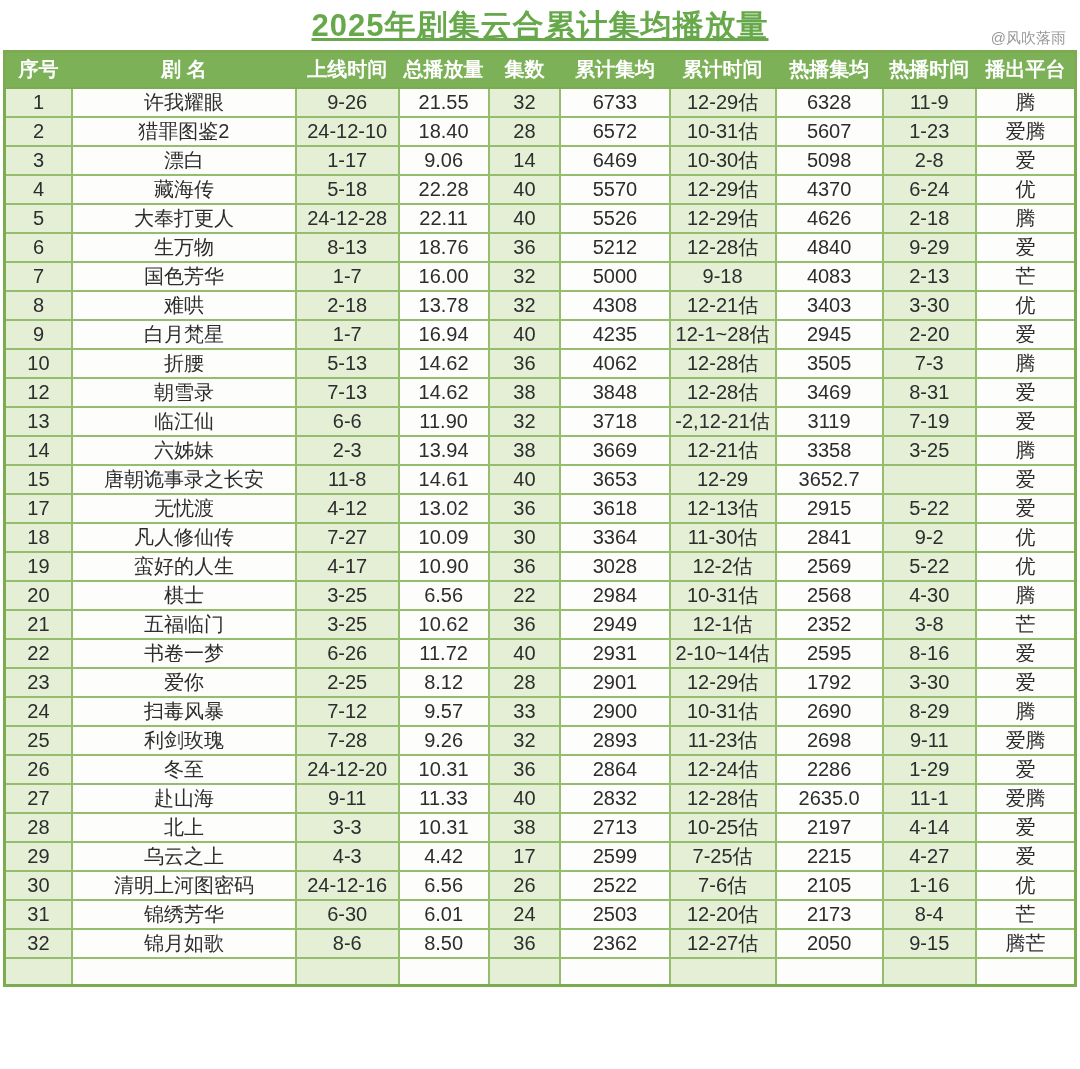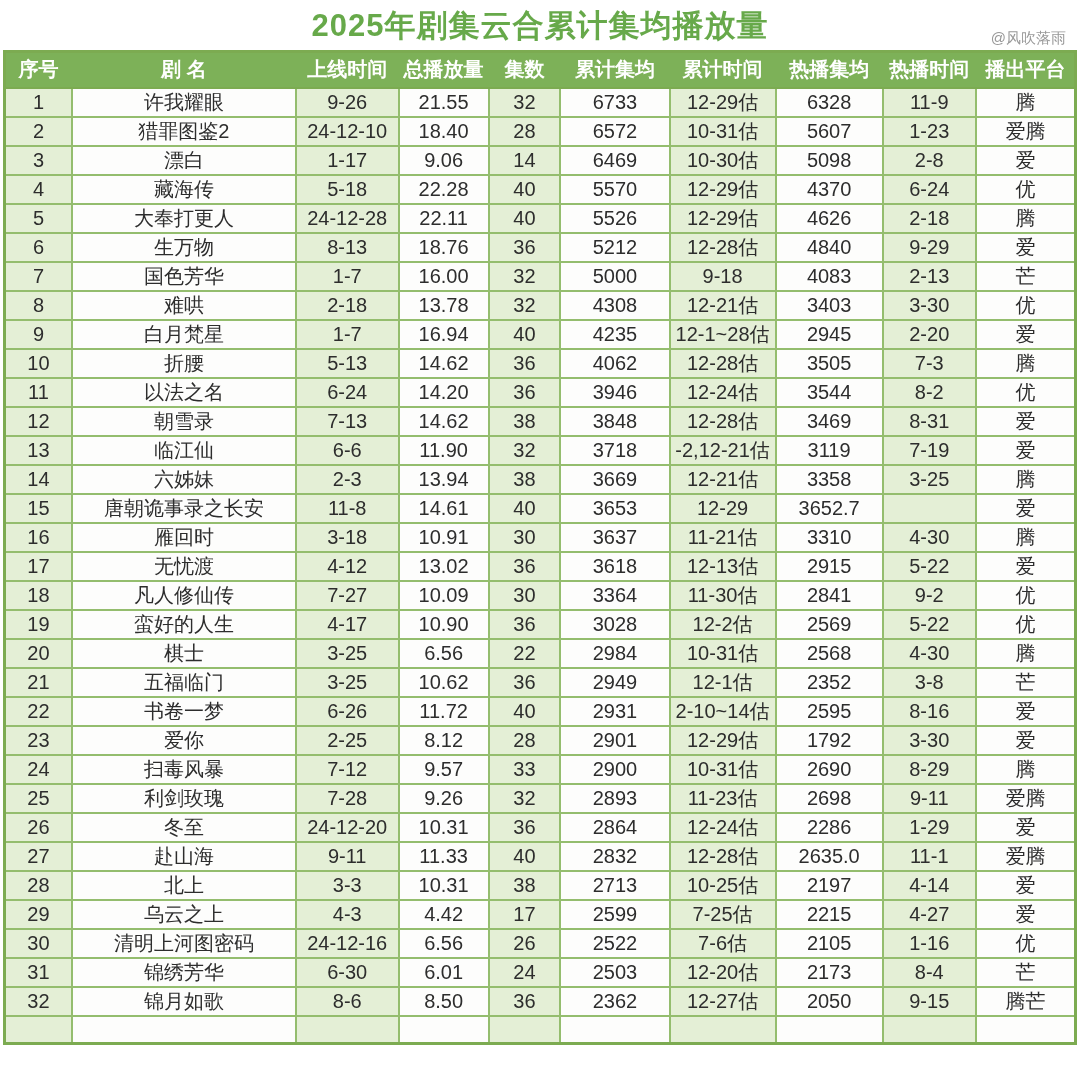--- a/index.html
+++ b/index.html
@@ -11,20 +11,21 @@
     font-family: "Liberation Sans", "DejaVu Sans", sans-serif;
   }
   .page { position: relative; width: 1080px; height: 1069px; }
   .title {
     text-align: center;
     padding-top: 5px;
     font-size: 31px;
     font-weight: bold;
     letter-spacing: 1px;
     color: var(--title-green, #67a94a);
+    text-decoration: underline;
   }
   .watermark {
     position: absolute;
     top: 29px; right: 14px;
     font-size: 15px;
     color: var(--watermark-gray, #999999);
   }
   table.ranking {
     position: absolute;
     top: 50px; left: 3px;
@@ -210,32 +211,20 @@
           <td class="c-green">5-13</td>
           <td class="c-white">14.62</td>
           <td class="c-green">36</td>
           <td class="c-white">4062</td>
           <td class="c-green">12-28估</td>
           <td class="c-white">3505</td>
           <td class="c-green">7-3</td>
           <td class="c-white">腾</td>
         </tr>
         <tr>
-          <td class="c-green">11</td>
-          <td class="c-white">以法之名</td>
-          <td class="c-green">6-24</td>
-          <td class="c-white">14.20</td>
-          <td class="c-green">36</td>
-          <td class="c-white">3946</td>
-          <td class="c-green">12-24估</td>
-          <td class="c-white">3544</td>
-          <td class="c-green">8-2</td>
-          <td class="c-white">优</td>
-        </tr>
-        <tr>
           <td class="c-green">12</td>
           <td class="c-white">朝雪录</td>
           <td class="c-green">7-13</td>
           <td class="c-white">14.62</td>
           <td class="c-green">38</td>
           <td class="c-white">3848</td>
           <td class="c-green">12-28估</td>
           <td class="c-white">3469</td>
           <td class="c-green">8-31</td>
           <td class="c-white">爱</td>
@@ -268,32 +257,20 @@
           <td class="c-green">15</td>
           <td class="c-white">唐朝诡事录之长安</td>
           <td class="c-green">11-8</td>
           <td class="c-white">14.61</td>
           <td class="c-green">40</td>
           <td class="c-white">3653</td>
           <td class="c-green">12-29</td>
           <td class="c-white">3652.7</td>
           <td class="c-green"></td>
           <td class="c-white">爱</td>
-        </tr>
-        <tr>
-          <td class="c-green">16</td>
-          <td class="c-white">雁回时</td>
-          <td class="c-green">3-18</td>
-          <td class="c-white">10.91</td>
-          <td class="c-green">30</td>
-          <td class="c-white">3637</td>
-          <td class="c-green">11-21估</td>
-          <td class="c-white">3310</td>
-          <td class="c-green">4-30</td>
-          <td class="c-white">腾</td>
         </tr>
         <tr>
           <td class="c-green">17</td>
           <td class="c-white">无忧渡</td>
           <td class="c-green">4-12</td>
           <td class="c-white">13.02</td>
           <td class="c-green">36</td>
           <td class="c-white">3618</td>
           <td class="c-green">12-13估</td>
           <td class="c-white">2915</td>

